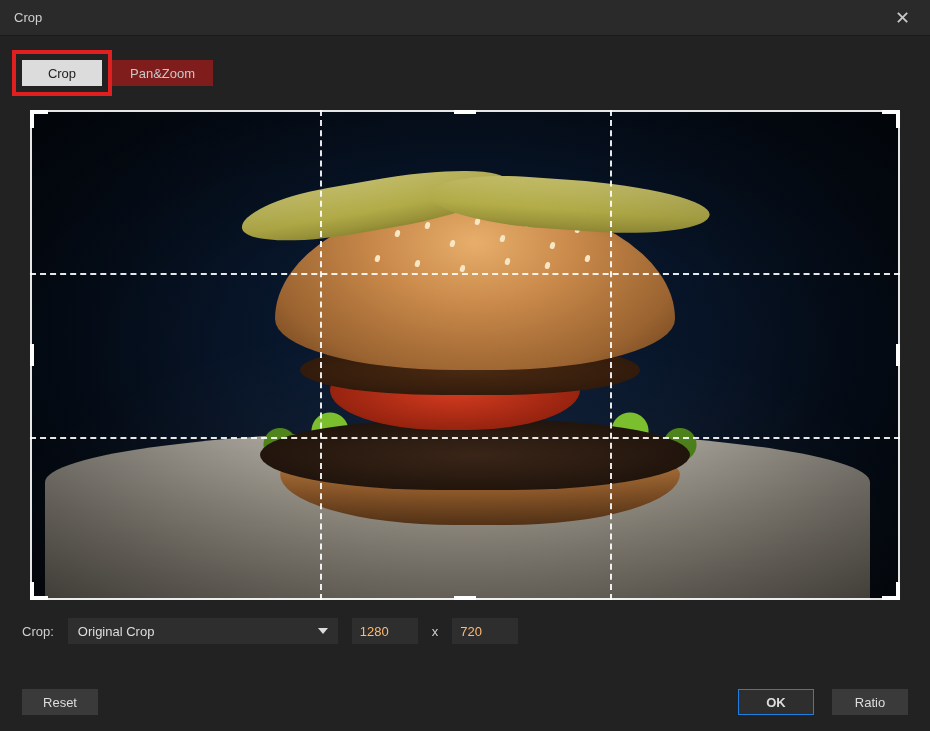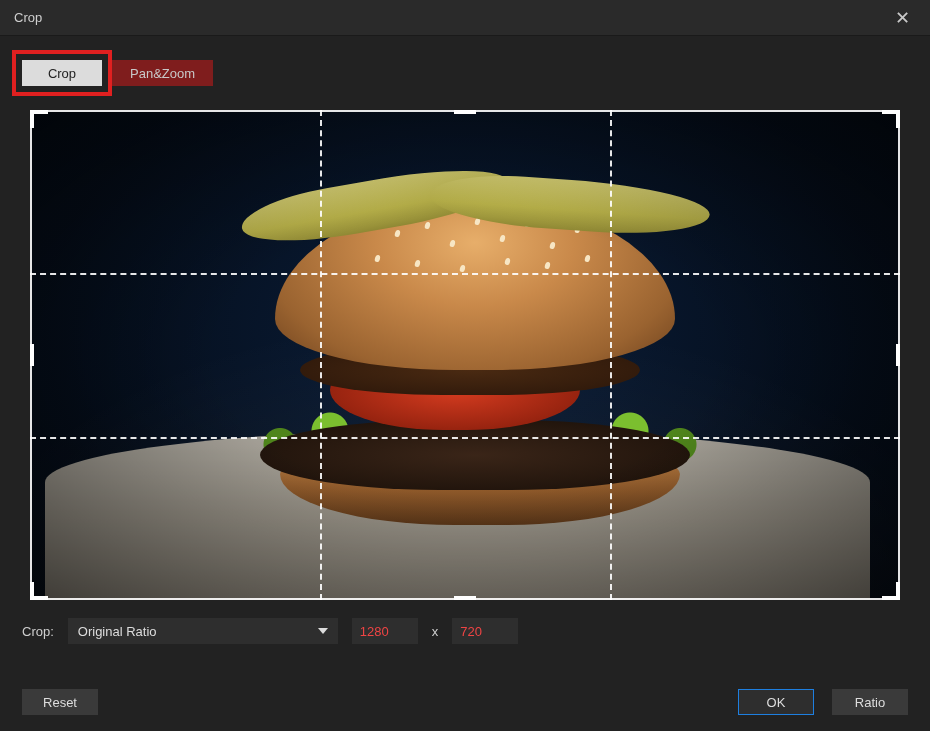--- a/index.html
+++ b/index.html
@@ -184,40 +184,41 @@
     padding: 0 10px;
     justify-content:space-between;
     cursor:pointer;
     color:#ddd;
   }
   .select .caret {
     width:0; height:0; border-left:5px solid transparent; border-right:5px solid transparent; border-top:6px solid #ddd;
   }
   .numbox {
     background:#2e2e2e; height:26px; width:66px;
-    display:flex; align-items:center; padding:0 8px; color:#ef4444;
+    display:flex; align-items:center; padding:0 8px; color:#fdba74;
   }
   .xsep { color:#cfcfcf; }
   .footer {
     position:absolute; left:0; right:0; bottom: 16px;
     display:flex; justify-content:space-between; align-items:flex-end;
     padding: 0 22px;
   }
   .btn {
     height: 26px; min-width: 76px;
     background:#3a3a3a;
     color:#ddd;
     display:flex; align-items:center; justify-content:center;
     font-size:13px;
     cursor:pointer;
     border:1px solid #3a3a3a;
   }
   .btn.primary {
     background:#2e2e2e;
     border: 1px solid #1e7fe0;
+    font-weight: bold;
   }
   .footer-right { display:flex; gap: 18px; }
 </style>
 </head>
 <body>
 
 <div class="titlebar">
   <span class="title">Crop</span>
   <span class="close-x">✕</span>
 </div>
@@ -277,21 +278,21 @@
     <div class="handle mid top"></div>
     <div class="handle mid bottom"></div>
     <div class="handle mid left"></div>
     <div class="handle mid right"></div>
   </div>
 </div>
 
 <div class="controls-row">
   <label>Crop:</label>
   <div class="select">
-    <span>Original Ratio</span>
+    <span>Original Crop</span>
     <span class="caret"></span>
   </div>
   <div class="numbox">
     <span>1280</span>
   </div>
   <span class="xsep">x</span>
   <div class="numbox">
     <span>720</span>
   </div>
 </div>

